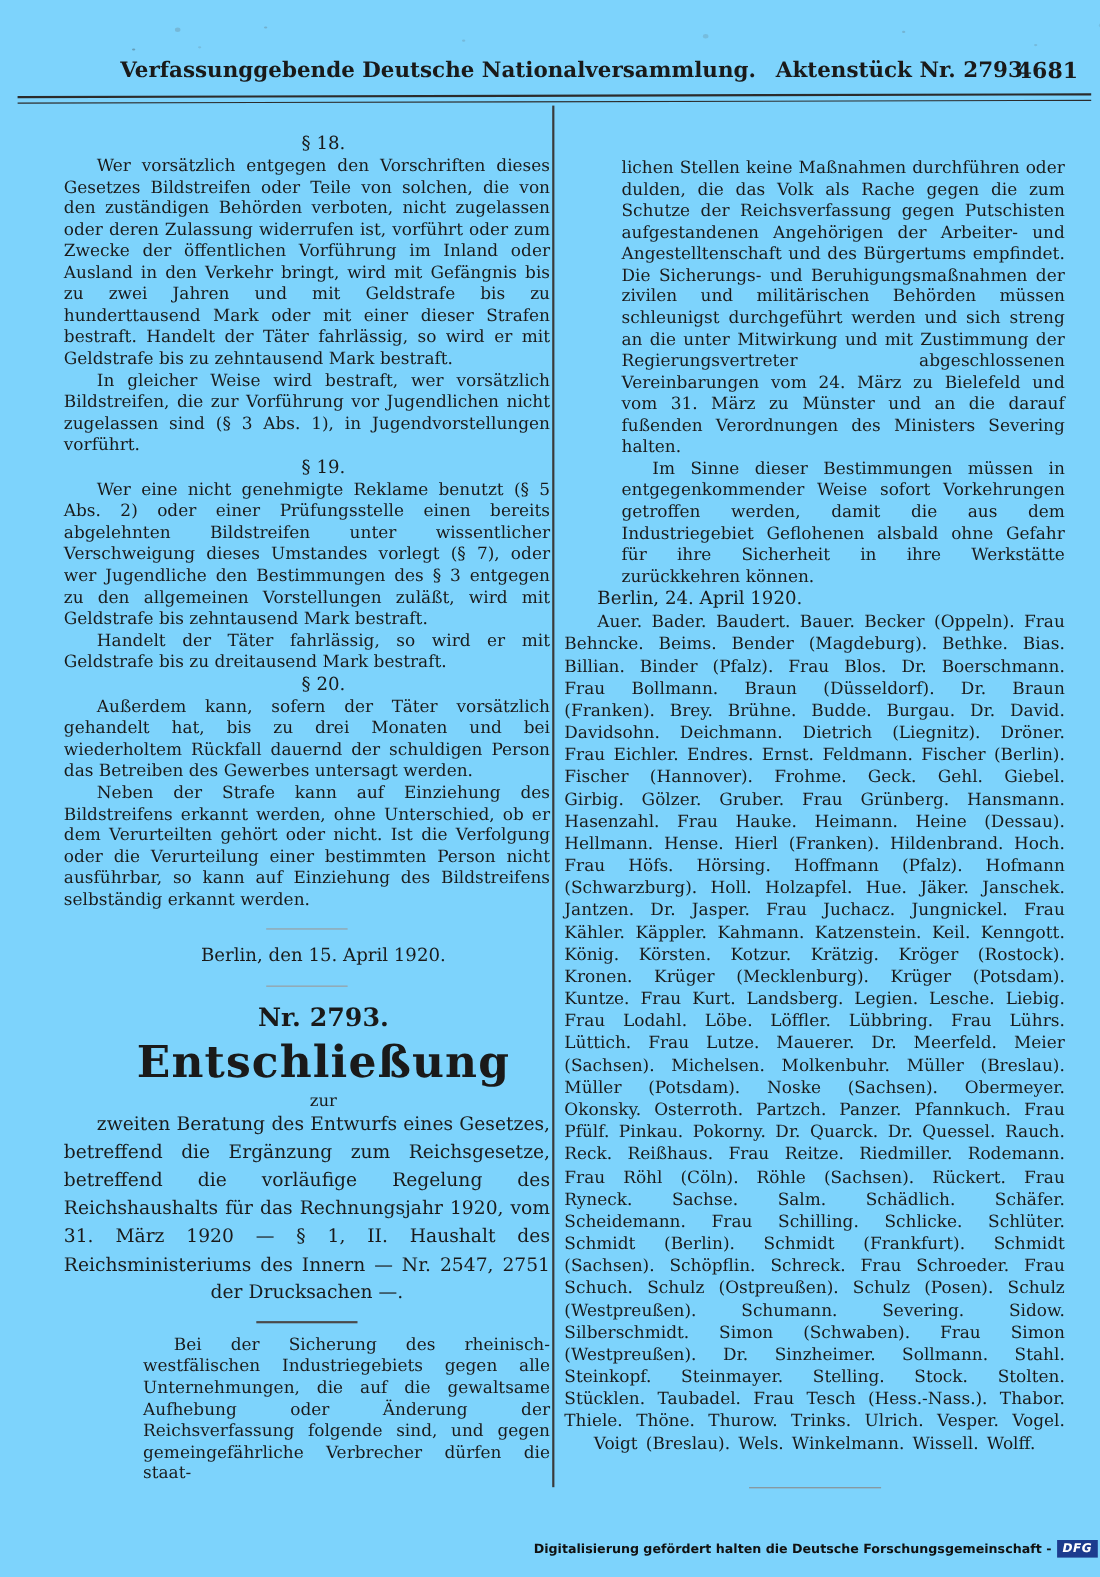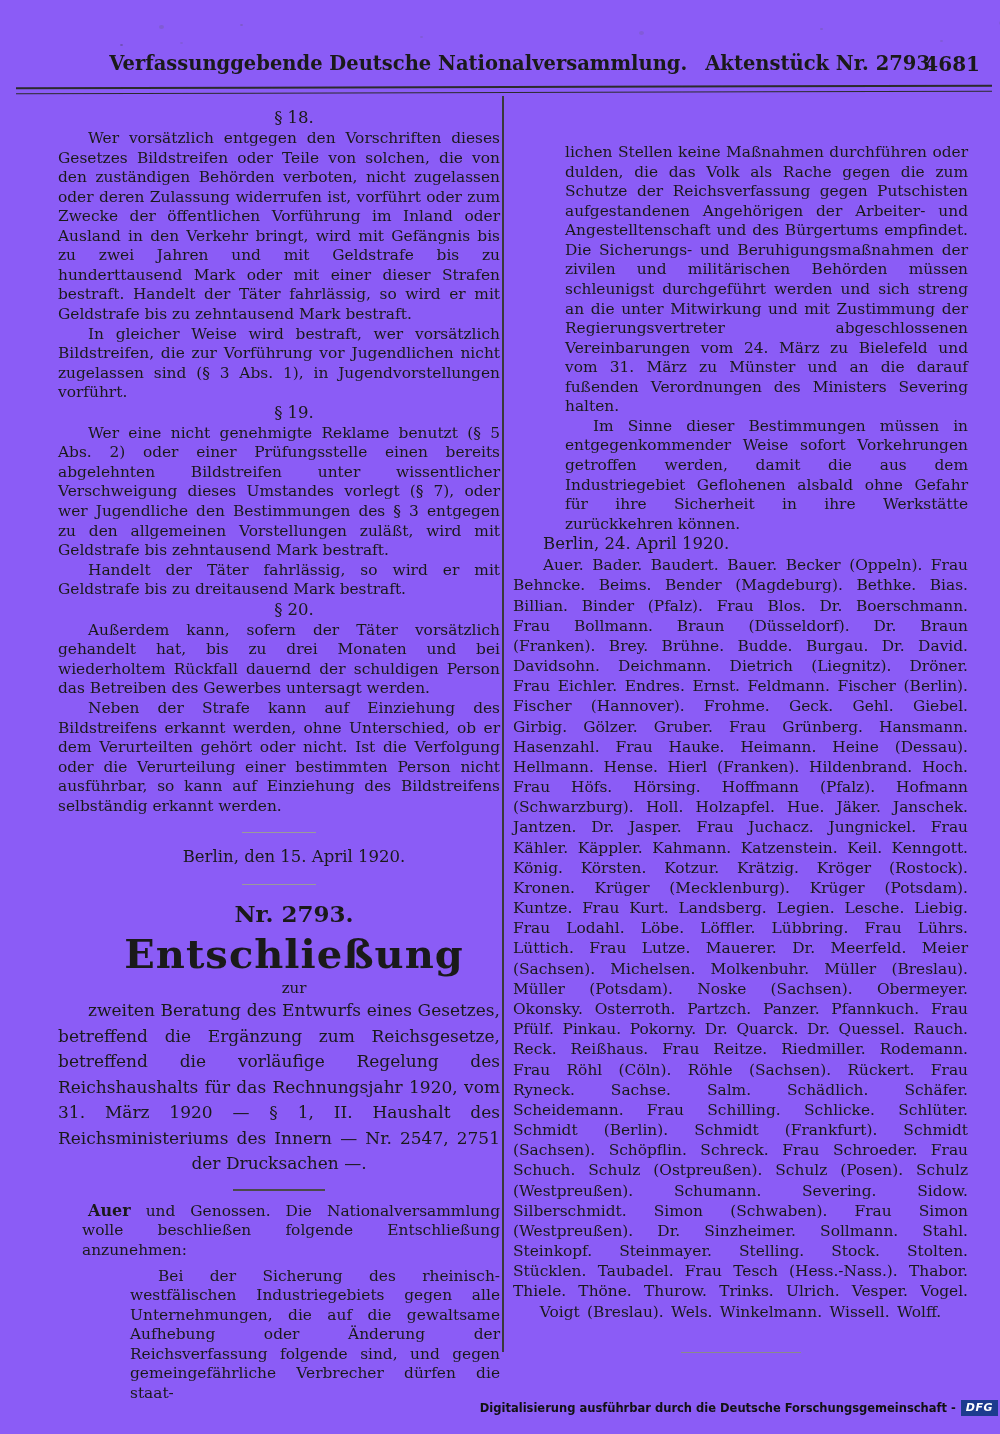--- a/index.html
+++ b/index.html
@@ -1,20 +1,20 @@
 <!DOCTYPE html>
 <html lang="de"><head>
 <meta charset="utf-8">
 <style>
   html,body{margin:0;padding:0;}
   body{background:#e8e8e8;}
   .page{
     position:relative;
     width:1000px;height:1434px;
-    background:#8b5cf6;
+    background:#7dd3fc;
     font-family:"DejaVu Serif", serif;
     color:#1a1a1a;
     overflow:hidden;
     margin:0 auto;
   }
   
   .header{
     position:absolute;top:52px;left:60px;right:14px;
     display:flex;align-items:baseline;justify-content:center;
     font-weight:bold;font-size:19.5px;white-space:nowrap;
@@ -38,21 +38,21 @@
       300px -8px 0 0 rgba(90,90,90,.2), 520px -12px 0 1px rgba(90,90,90,.18),
       700px -16px 0 0 rgba(90,90,90,.25), 820px -4px 0 0 rgba(90,90,90,.2),
       60px -2px 0 0 rgba(90,90,90,.18), 880px -22px 0 1px rgba(90,90,90,.15);
   }
   
   .col{position:absolute;top:104px;font-size:15.4px;line-height:1.27;text-align:justify;}
   .col-left{left:58px;width:442px;}
   .col-right{left:513px;width:455px;margin-top:39px;}
   .col p{margin:0;text-indent:30px;}
   .sec-head{text-align:center;text-indent:0;margin:10px 0 3px 0;font-size:16.5px;}
-  .sec-head:first-child{margin-top:4px;}
+  .sec-head:first-child{margin-top:16px;}
   
   .hr-faint{width:74px;border:0;border-top:1.5px solid #9a9a9a;margin:16px auto 14px auto;}
   .hr-dark{width:92px;border:0;border-top:2px solid #4a4a4a;margin:12px auto 10px auto;}
   .dateline-left{text-align:center;text-indent:0;font-size:16.5px;margin-top:4px;}
   .doc-number{text-align:center;text-indent:0;font-weight:bold;font-size:23px;margin-top:44px;}
   .doc-title{text-align:center;text-indent:0;font-weight:bold;font-size:40px;margin-top:8px;letter-spacing:1px;}
   .doc-subtitle{text-align:center;text-indent:0;font-size:15px;margin-top:16px;}
   .reference{font-size:17px;line-height:1.5;margin-top:10px;text-indent:0;text-align:justify;text-align-last:center;}
   .motion{margin-top:16px;text-indent:0;padding-left:24px;}
   .motion .lead{margin-left:-24px;}
@@ -113,21 +113,20 @@
     <p class="dateline-left">Berlin, den 15. April 1920.</p>
     <hr class="hr-faint">
 
     <p class="doc-number">Nr. 2793.</p>
     <p class="doc-title">Entschließung</p>
     <p class="doc-subtitle">zur</p>
     <p class="reference">zweiten Beratung des Entwurfs eines Gesetzes, betreffend die Ergänzung zum Reichsgesetze, betreffend die vorläufige Regelung des Reichshaushalts für das Rechnungsjahr 1920, vom 31. März 1920 — § 1, II. Haushalt des Reichsministeriums des Innern — Nr. 2547, 2751 der Drucksachen —.</p>
 
     <hr class="hr-dark">
 
-    <p class="motion"><span class="lead"><b>Auer</b><span> und Genossen.  Die Nationalversammlung wolle beschließen folgende Entschließung anzunehmen:</span></span></p>
 
     <div class="resolution">
       <p>Bei der Sicherung des rheinisch-westfälischen Industriegebiets gegen alle Unternehmungen, die auf die gewaltsame Aufhebung oder Änderung der Reichsverfassung folgende sind, und gegen gemeingefährliche Verbrecher dürfen die staat-</p>
     </div>
   </div>
 
   <div class="col col-right">
 
     <div class="res-cont">
       <p class="cont">lichen Stellen keine Maßnahmen durchführen oder dulden, die das Volk als Rache gegen die zum Schutze der Reichsverfassung gegen Putschisten aufgestandenen Angehörigen der Arbeiter- und Angestelltenschaft und des Bürgertums empfindet.  Die Sicherungs- und Beruhigungsmaßnahmen der zivilen und militärischen Behörden müssen schleunigst durchgeführt werden und sich streng an die unter Mitwirkung und mit Zustimmung der Regierungsvertreter abgeschlossenen Vereinbarungen vom 24. März zu Bielefeld und vom 31. März zu Münster und an die darauf fußenden Verordnungen des Ministers Severing halten.</p>
@@ -135,17 +134,17 @@
     </div>
 
     <p class="dateline-right">Berlin, 24. April 1920.</p>
 
     <p class="signatories">Auer.  Bader.  Baudert.  Bauer.  Becker (Oppeln).  Frau Behncke.  Beims.  Bender (Magdeburg).  Bethke.  Bias. Billian.  Binder (Pfalz).  Frau Blos.  Dr. Boerschmann. Frau Bollmann.  Braun (Düsseldorf).  Dr. Braun (Franken).  Brey.  Brühne.  Budde.  Burgau.  Dr. David. Davidsohn.  Deichmann.  Dietrich (Liegnitz).  Dröner. Frau Eichler.  Endres.  Ernst.  Feldmann.  Fischer (Berlin).  Fischer (Hannover).  Frohme.  Geck.  Gehl.  Giebel. Girbig.  Gölzer.  Gruber.  Frau Grünberg.  Hansmann. Hasenzahl.  Frau Hauke.  Heimann.  Heine (Dessau). Hellmann.  Hense.  Hierl (Franken).  Hildenbrand.  Hoch. Frau Höfs.  Hörsing.  Hoffmann (Pfalz).  Hofmann (Schwarzburg).  Holl.  Holzapfel.  Hue.  Jäker.  Janschek. Jantzen.  Dr. Jasper.  Frau Juchacz.  Jungnickel.  Frau Kähler.  Käppler.  Kahmann.  Katzenstein.  Keil.  Kenngott. König.  Körsten.  Kotzur.  Krätzig.  Kröger (Rostock). Kronen.  Krüger (Mecklenburg).  Krüger (Potsdam). Kuntze.  Frau Kurt.  Landsberg.  Legien.  Lesche.  Liebig. Frau Lodahl.  Löbe.  Löffler.  Lübbring.  Frau Lührs. Lüttich.  Frau Lutze.  Mauerer.  Dr. Meerfeld.  Meier (Sachsen).  Michelsen.  Molkenbuhr.  Müller (Breslau). Müller (Potsdam).  Noske (Sachsen).  Obermeyer. Okonsky.  Osterroth.  Partzch.  Panzer.  Pfannkuch.  Frau Pfülf.  Pinkau.  Pokorny.  Dr. Quarck.  Dr. Quessel. Rauch.  Reck.  Reißhaus.  Frau Reitze.  Riedmiller.  Rodemann.  Frau Röhl (Cöln).  Röhle (Sachsen).  Rückert. Frau Ryneck.  Sachse.  Salm.  Schädlich.  Schäfer.  Scheidemann.  Frau Schilling.  Schlicke.  Schlüter.  Schmidt (Berlin).  Schmidt (Frankfurt).  Schmidt (Sachsen). Schöpflin.  Schreck.  Frau Schroeder.  Frau Schuch. Schulz (Ostpreußen).  Schulz (Posen).  Schulz (Westpreußen).  Schumann.  Severing.  Sidow.  Silberschmidt. Simon (Schwaben).  Frau Simon (Westpreußen). Dr. Sinzheimer.  Sollmann.  Stahl.  Steinkopf.  Steinmayer.  Stelling.  Stock.  Stolten.  Stücklen.  Taubadel. Frau Tesch (Hess.-Nass.).  Thabor.  Thiele.  Thöne.  Thurow. Trinks.  Ulrich.  Vesper.  Vogel.  Voigt (Breslau).  Wels. Winkelmann.  Wissell.  Wolff.</p>
 
     <hr class="hr-end">
   </div>
 
   <div class="footer">
-    <span>Digitalisierung ausführbar durch die Deutsche Forschungsgemeinschaft -</span>
+    <span>Digitalisierung gefördert halten die Deutsche Forschungsgemeinschaft -</span>
     <span class="dfg-badge">DFG</span>
   </div>
 
 </div>
 
 </body></html>

